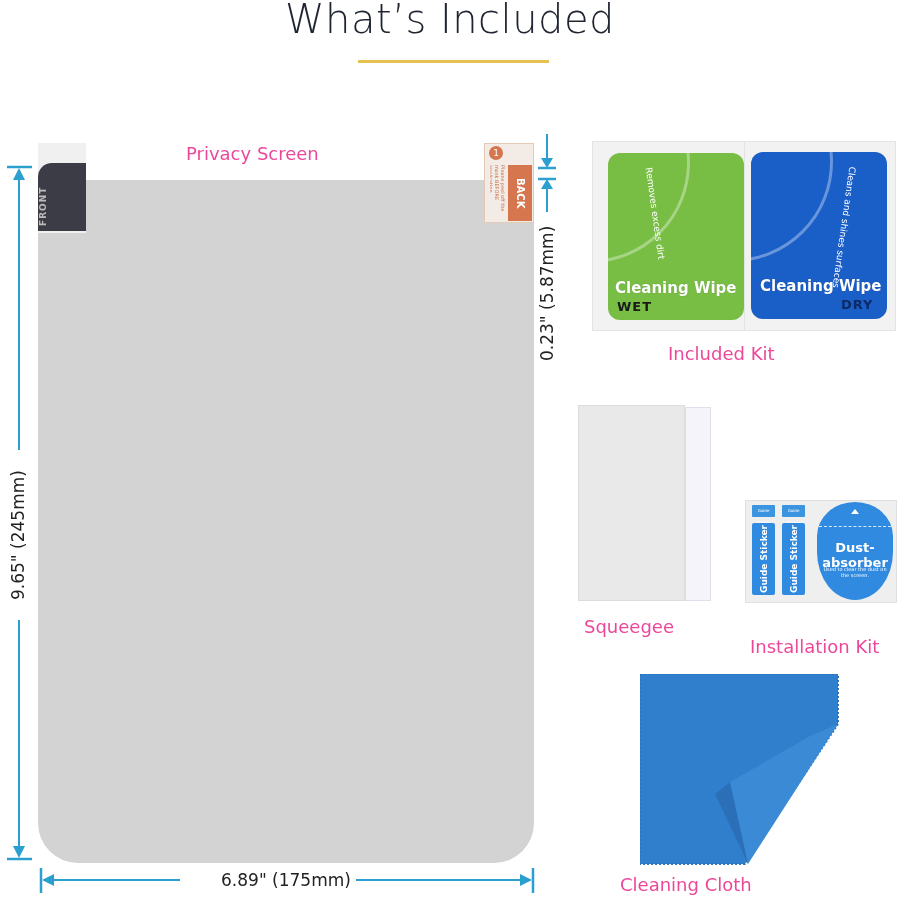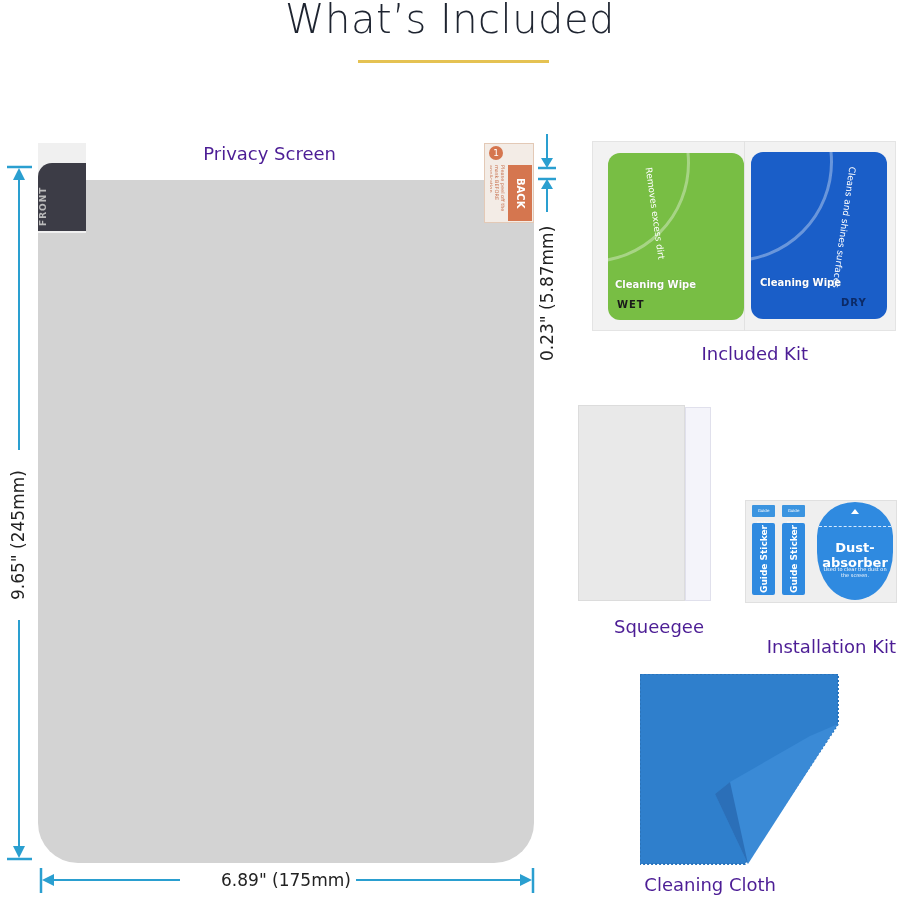--- a/index.html
+++ b/index.html
@@ -11,21 +11,21 @@
     .abs { position: absolute; }
     .title {
       left: 0; top: -4px; width: 900px; text-align: center;
       font-family: "DejaVu Sans", sans-serif; font-weight: 200;
       font-size: 40px; letter-spacing: 0.5px; color: #1e2430;
     }
     .title-underline {
       left: 358px; top: 60px; width: 191px; height: 3px; background: #e5c252;
     }
     .label {
-      font-size: 18px; color: #4c1d95; text-align: right; white-space: nowrap;
+      font-size: 18px; color: #ec4899; text-align: left; white-space: nowrap;
     }
     
     .screen {
       left: 38px; top: 180px; width: 496px; height: 683px;
       background: #d3d3d3; border-radius: 0 0 40px 40px;
     }
     .tab-front {
       left: 38px; top: 143px; width: 48px; height: 90px;
       background: #f0f0f0;
     }
@@ -72,24 +72,24 @@
     .kit-divider { left: 744px; top: 141px; width: 1px; height: 190px; background: #e2e2e2; }
     .wipe {
       width: 136px; height: 167px; border-radius: 12px; overflow: hidden;
     }
     .wipe-wet { left: 608px; top: 153px; background: #78be44; }
     .wipe-dry { left: 751px; top: 152px; background: #1a5ec8; }
     .wipe-arc {
       width: 200px; height: 200px; border-radius: 50%; border: 3px solid rgba(255,255,255,0.35);
     }
     .wipe-title {
-      font-weight: bold; font-size: 10px; color: #fff; white-space: nowrap;
+      font-weight: bold; font-size: 15px; color: #fff; white-space: nowrap;
       text-shadow: 0 0 1px rgba(0,0,0,0.3);
     }
-    .wipe-sub { font-weight: bold; font-size: 10px; letter-spacing: 1px; }
+    .wipe-sub { font-weight: bold; font-size: 13px; letter-spacing: 1px; }
     .wipe-side {
       font-size: 9px; color: #fff; writing-mode: vertical-rl; white-space: nowrap;
     }
     
     .squeegee {
       left: 578px; top: 405px; width: 107px; height: 196px; background: #e9e9e9;
       border: 1px solid #dcdcdc;
     }
     .squeegee-edge {
       left: 685px; top: 407px; width: 26px; height: 194px; background: #f4f4fa;

